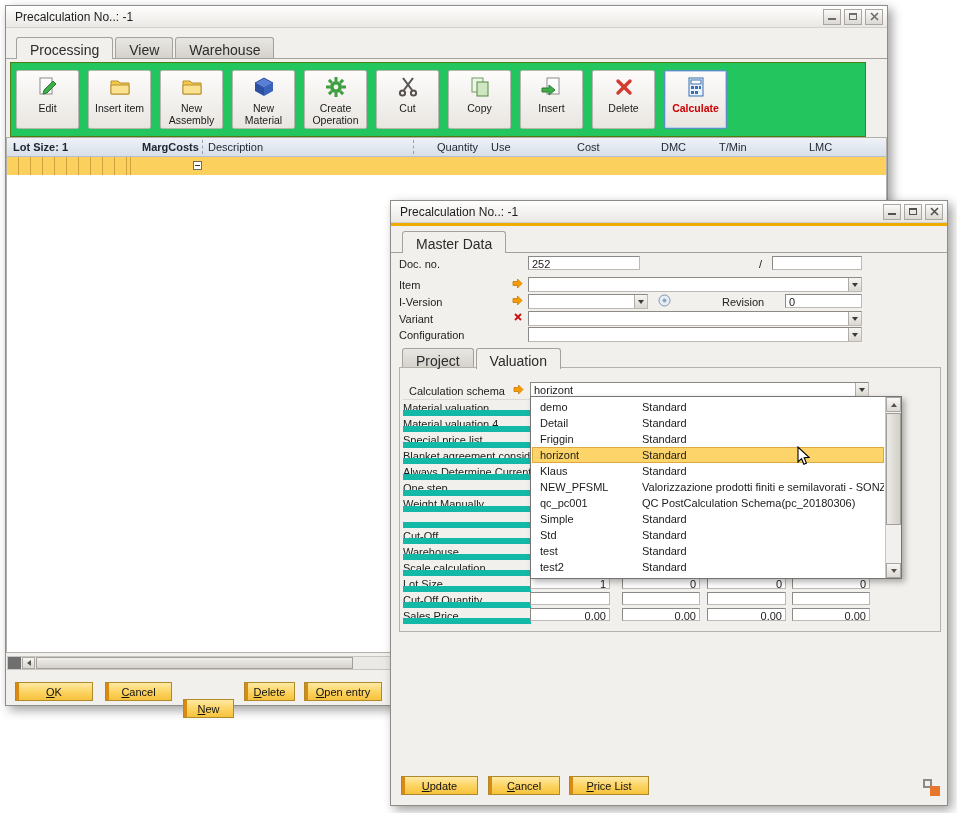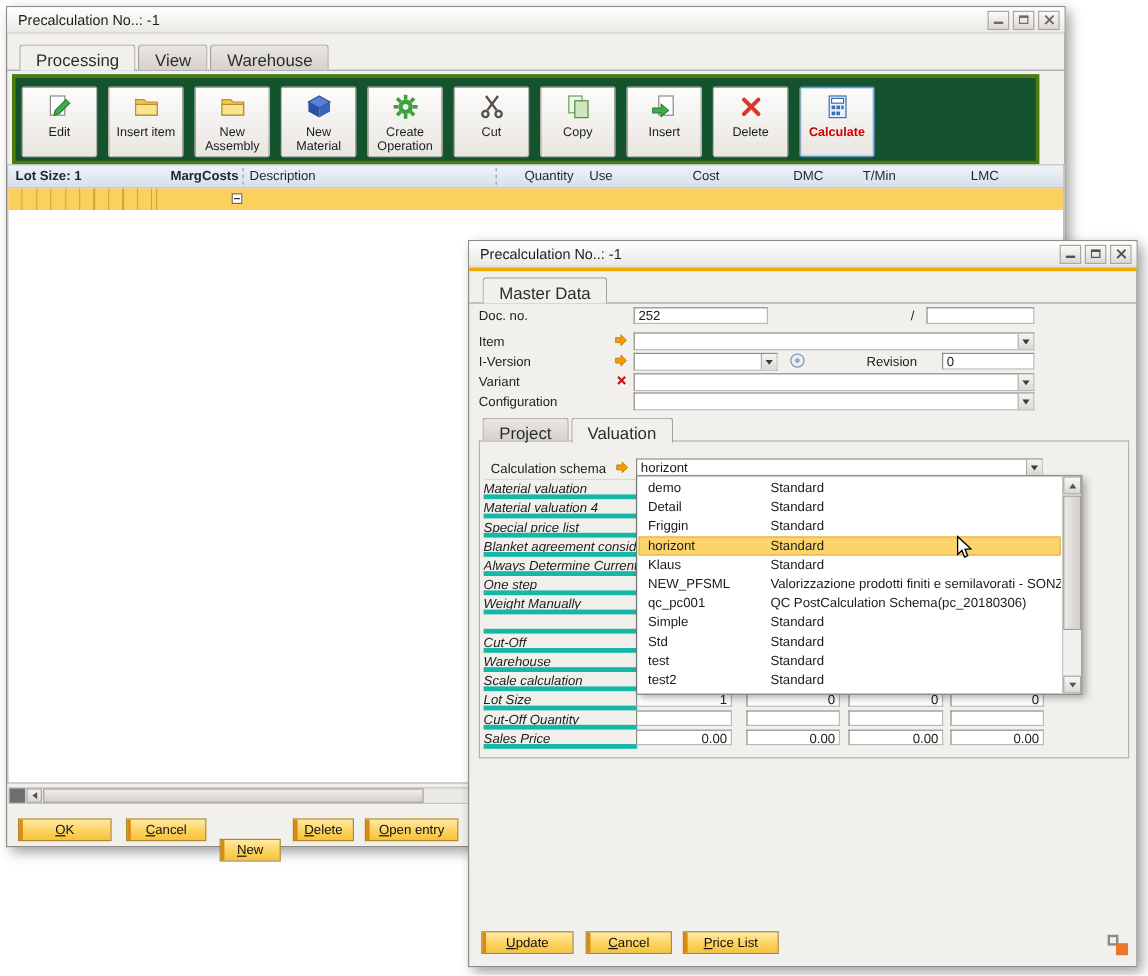--- a/index.html
+++ b/index.html
@@ -20,21 +20,21 @@
 
   
   .tab { position:relative; font-size:14px; padding:4px 13px 3px; margin-right:2px; color:#2c2c2c;
          border:1px solid #a5a29d; border-bottom:none; border-radius:3px 3px 0 0;
          background:linear-gradient(#e9e7e3,#d5d2cc); white-space:nowrap; }
   .tab.active { background:#f2f0ec; z-index:3; }
   .tabline { position:absolute; left:0; right:0; height:1px; background:#a5a29d; z-index:1; }
   .tabstrip { position:absolute; display:flex; z-index:2; }
 
   
-  .toolbar { position:absolute; border:3px solid #4d7c0f; background:#14532d; }
+  .toolbar { position:absolute; border:1px solid #4d7c0f; background:#22c55e; }
   .tbtn { position:absolute; top:7px; width:63px; height:59px; border:1px solid #b9b6b0; border-radius:2px;
           background:linear-gradient(#fdfcfb,#e9e6e1); display:flex; flex-direction:column; align-items:center; padding-top:4px; }
   .tbtn.accent { border:1px solid #5a8fc7; box-shadow:0 0 0 1px #b9d2ea inset; }
   .ticon { width:24px; height:24px; display:block; }
   .tlbl { font-size:10.5px; line-height:12px; text-align:center; margin-top:3px; color:#1b1b1b; }
   .tbtn.accent .tlbl { color:#cc0000; font-weight:bold; }
 
   
   .grid { position:absolute; background:#ffffff; border:1px solid #b3b0ab; }
   .ghead { position:absolute; left:0; right:0; top:0; height:19px;
@@ -69,21 +69,21 @@
               border-bottom-color:#bcb9b4; border-right-color:#bcb9b4; font-size:11px; line-height:12px; overflow:hidden; }
   .fval { position:absolute; left:3px; top:1px; white-space:nowrap; }
   .combo-btn { position:absolute; right:0; top:0; bottom:0; width:13px; border-left:1px solid #b0ada8;
                background:linear-gradient(#f6f5f3,#dcd9d3); display:flex; align-items:center; justify-content:center; }
   .arrow-down { width:0; height:0; border-left:3px solid transparent; border-right:3px solid transparent; border-top:4px solid #3c3a37; }
   .nfield .fval { left:auto; right:3px; }
 
   
   .groupbox { position:absolute; border:1px solid #b5b2ad; }
   .vrows { position:absolute; border-top:1px solid #dcd9d4; }
-  .vrow { position:relative; height:16px; border-bottom:4px solid #14b8a6; overflow:hidden;font-style:italic; }
+  .vrow { position:relative; height:16px; border-bottom:6px solid #14b8a6; overflow:hidden; }
   .vrow span { position:absolute; left:0; top:2px; white-space:nowrap; }
 
   
   .dpanel { position:absolute; background:#ffffff; border:1px solid #757575; box-shadow:3px 3px 6px rgba(0,0,0,.3); z-index:6; }
   .dlist { position:absolute; left:1px; right:17px; top:2px; bottom:1px; overflow:hidden; }
   .ditem { position:relative; height:16px;padding-left:16px; }
   .ditem.selected { background:#fdd469; box-shadow:0 0 0 1px #dca93f inset; }
   .dname { position:absolute; left:8px; top:2px; white-space:nowrap; }
   .ddesc { position:absolute; left:110px; top:2px; white-space:nowrap; }
   .vscroll { position:absolute; right:0; top:0; bottom:0; width:16px; background:#f1f0ee; border-left:1px solid #c9c6c1; }

